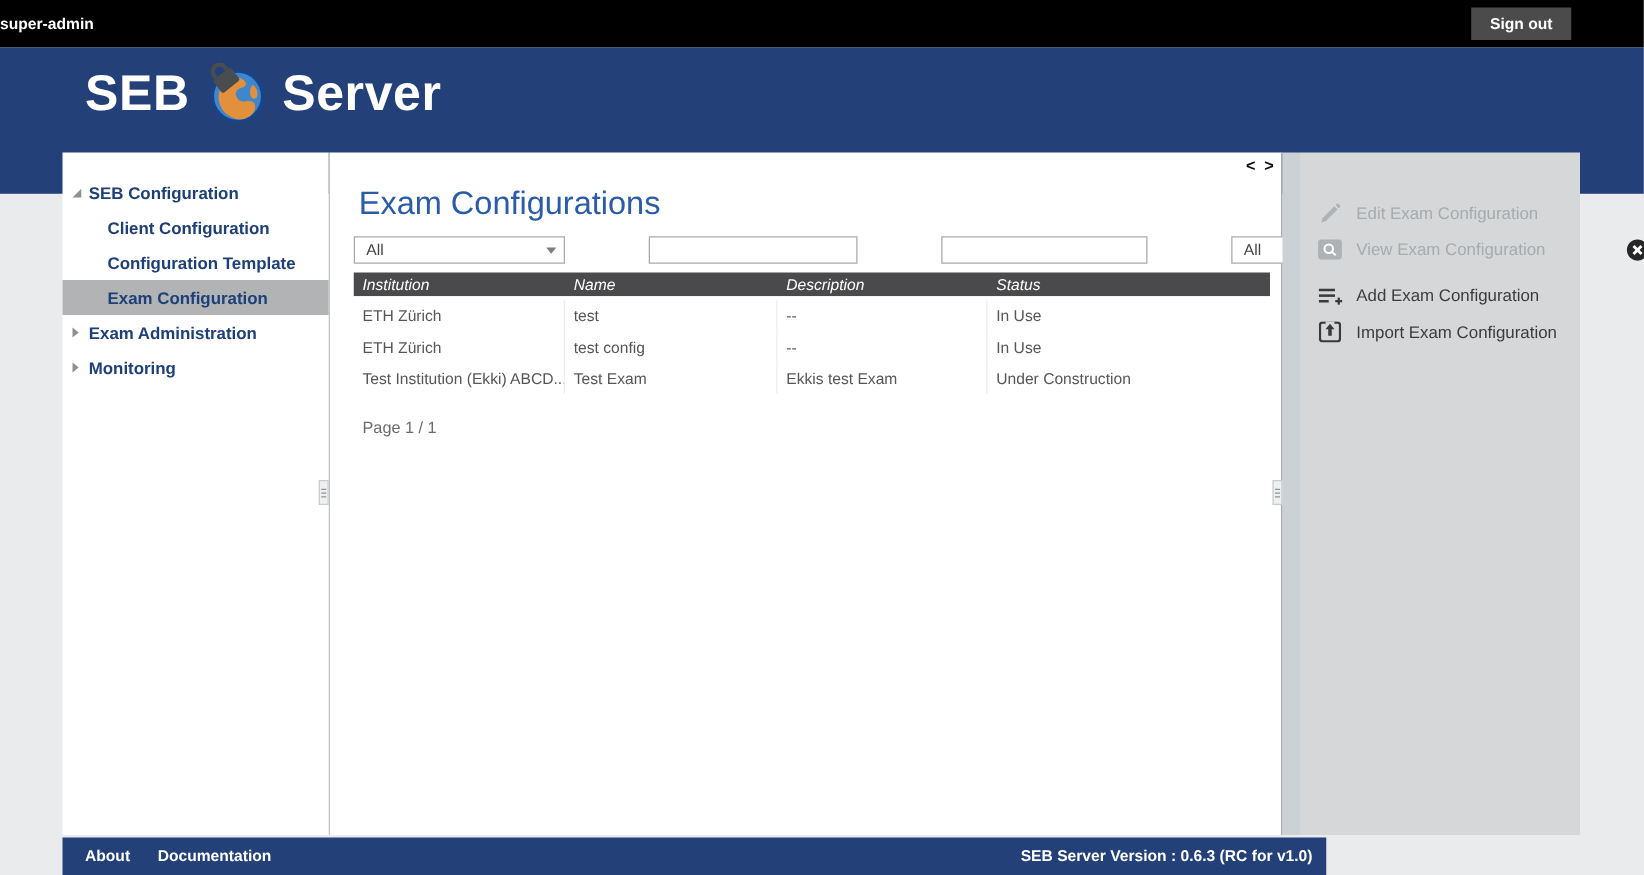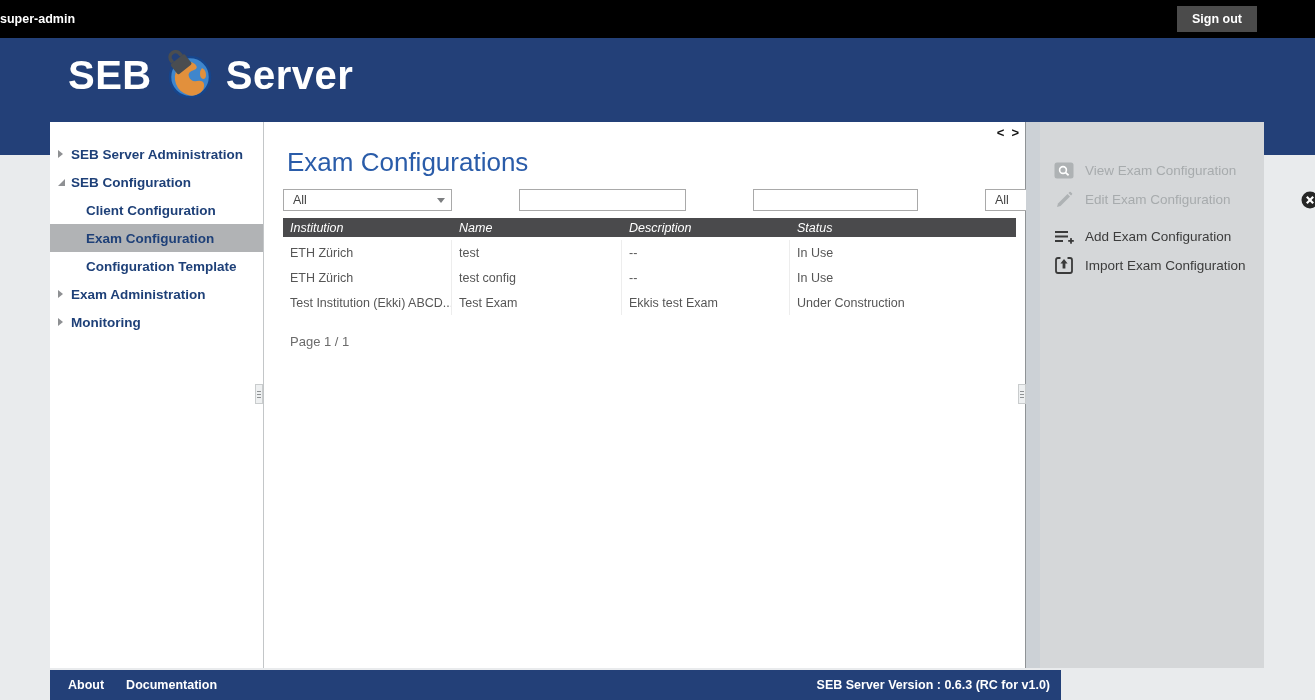--- a/index.html
+++ b/index.html
@@ -105,35 +105,31 @@
         <path d="M10 8 v-2.5 a5.5 5.5 0 0 1 11 0 V8" fill="none" stroke="#4a4d50" stroke-width="3.5"></path>
         <rect x="6.5" y="8" width="18" height="13" rx="2" fill="#4a4d50"></rect>
       </g>
     </svg>
   </span>
   <span class="word">Server</span>
 </div>
 
 <div class="sidebar">
   <div class="nav-item">
-    <span class="tri collapsed"></span>
-    <span class="lbl-l0">SEB Server Administration</span>
-  </div>
-  <div class="nav-item">
     <span class="tri expanded"></span>
     <span class="lbl-l0">SEB Configuration</span>
   </div>
   <div class="nav-item">
     <span class="lbl-l1">Client Configuration</span>
   </div>
+  <div class="nav-item">
+    <span class="lbl-l1">Configuration Template</span>
+  </div>
   <div class="nav-item selected">
     <span class="lbl-l1">Exam Configuration</span>
-  </div>
-  <div class="nav-item">
-    <span class="lbl-l1">Configuration Template</span>
   </div>
   <div class="nav-item">
     <span class="tri collapsed"></span>
     <span class="lbl-l0">Exam Administration</span>
   </div>
   <div class="nav-item">
     <span class="tri collapsed"></span>
     <span class="lbl-l0">Monitoring</span>
   </div>
 </div>
@@ -217,36 +213,36 @@
 <div class="midgap"></div>
 <div class="grip grip-right">
     <i></i>
     <i></i>
     <i></i>
   </div>
 
 <div class="actions">
   <div class="action-item disabled">
     <span class="ic">
+      <svg width="18" height="18" viewBox="0 0 18 18">
+        <path d="M2 16 L3 12.5 L12.5 3 L15 5.5 L5.5 15 Z" fill="#aeb2b4"></path>
+        <path d="M13.5 2 L16 4.5 L17 3.5 Q17.6 2.9 17 2.3 L15.7 1 Q15.1 0.4 14.5 1 Z" fill="#aeb2b4"></path>
+      </svg>
+    </span>
+    <span class="txt">Edit Exam Configuration</span>
+  </div>
+  <div class="action-item disabled">
+    <span class="ic">
       <svg width="20" height="17" viewBox="0 0 20 17">
         <rect x="0.5" y="0.5" width="19" height="16" rx="2.5" fill="#aeb2b4"></rect>
         <circle cx="9" cy="8" r="3.4" fill="none" stroke="#fff" stroke-width="1.6"></circle>
         <line x1="11.6" y1="10.6" x2="14.6" y2="13.2" stroke="#fff" stroke-width="1.8"></line>
       </svg>
     </span>
     <span class="txt">View Exam Configuration</span>
-  </div>
-  <div class="action-item disabled">
-    <span class="ic">
-      <svg width="18" height="18" viewBox="0 0 18 18">
-        <path d="M2 16 L3 12.5 L12.5 3 L15 5.5 L5.5 15 Z" fill="#aeb2b4"></path>
-        <path d="M13.5 2 L16 4.5 L17 3.5 Q17.6 2.9 17 2.3 L15.7 1 Q15.1 0.4 14.5 1 Z" fill="#aeb2b4"></path>
-      </svg>
-    </span>
-    <span class="txt">Edit Exam Configuration</span>
   </div>
   <div class="agap"></div>
   <div class="action-item enabled">
     <span class="ic">
       <svg width="19" height="16" viewBox="0 0 19 16">
         <rect x="0" y="2" width="13" height="2" fill="#3a3a3a"></rect>
         <rect x="0" y="6.5" width="13" height="2" fill="#3a3a3a"></rect>
         <rect x="0" y="11" width="8" height="2" fill="#3a3a3a"></rect>
         <rect x="13.2" y="11" width="5.6" height="1.8" fill="#3a3a3a"></rect>
         <rect x="15.1" y="9.1" width="1.8" height="5.6" fill="#3a3a3a"></rect>

